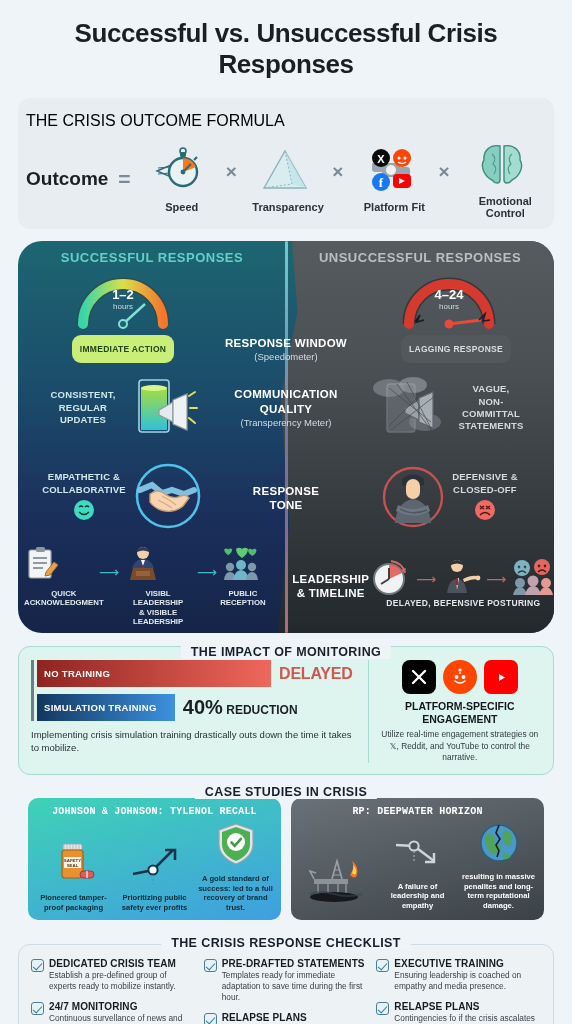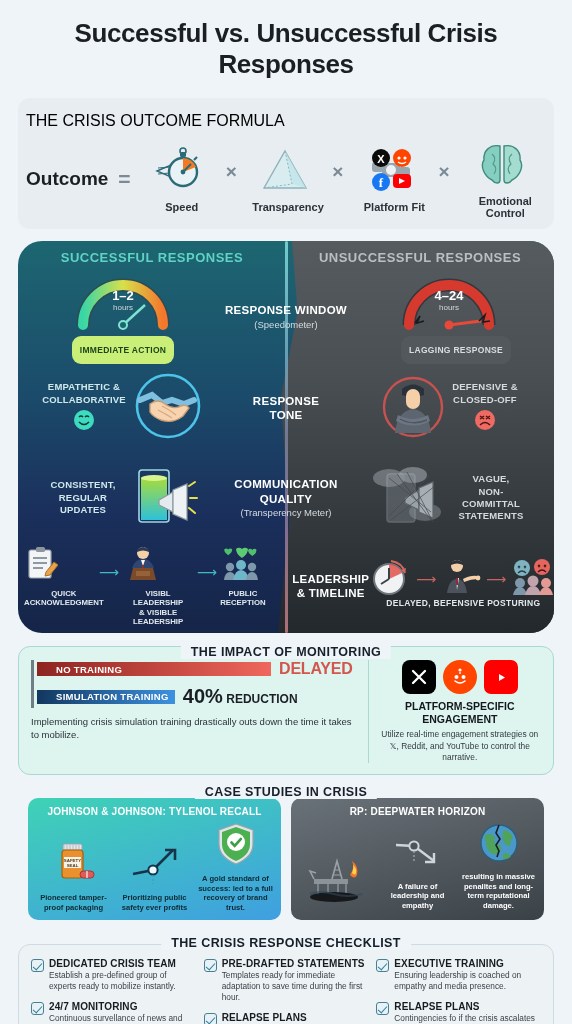--- a/index.html
+++ b/index.html
@@ -74,21 +74,21 @@
     background: linear-gradient(180deg, rgba(130,220,220,.85), rgba(160,170,220,.5), rgba(230,140,150,.7));
     transform: translateX(-1px);
     border-radius: 3px;
   }
   .cmp-head { position: relative; display: flex; height: 30px; padding-top: 9px; }
   .cmp-head > div { flex: 1; text-align: center; font-size: 13px; font-weight: bold; letter-spacing: 0.5px; }
   .head-ok  { color: #5fd3c4; }
   .head-bad { color: #b9c0c4; }
 
   .row { position: relative; display: flex; align-items: center; height: 90px; padding: 0 6px; }
-  .row.r1 { height: 92px; }
+  .row.r1 { height: 92px; align-items: flex-end; }
   .cell { flex: 1; display: flex; align-items: center; justify-content: center; gap: 6px; }
   .mid {
     width: 128px; text-align: center; color: #fff;
     font-size: 11.5px; font-weight: bold; line-height: 1.25; letter-spacing: .3px;
     z-index: 3;
   }
   .mid .sub { display: block; font-size: 9.5px; font-weight: normal; color: #d4dde2; letter-spacing: 0; margin-top: 1px; }
   .side-lbl { font-size: 9.5px; font-weight: bold; line-height: 1.3; text-align: center; letter-spacing: .2px; }
   .side-lbl.ok  { color: #cfe8ea; }
   .side-lbl.bad { color: #d6dadd; }
@@ -111,21 +111,21 @@
   .arrow { color: #3fbac4; font-size: 14px; margin-top: 18px; }
   .arrow.bad { color: #c8645f; }
   .caption-bar { position:absolute; bottom: 7px; left:0; right:0; text-align:center; font-size: 8.5px; font-weight:bold; color:#e3e8ec; letter-spacing:.3px; }
 
   
   .prep-box { background: #ddf4ef; border: 1px solid #a9d9d0; border-radius: 12px; padding: 13px 12px 11px 12px; display: flex; gap: 10px; }
   .prep-left { flex: 1 1 62%; }
   .bar-wrap { position: relative; padding-left: 3px; border-left: 3px solid #6e7d86; }
   .bar-line { display: flex; align-items: center; gap: 8px; margin-bottom: 7px; }
   .bar {
-    height: 14px; display: flex; align-items: center; padding-left: 19px;
+    height: 27px; display: flex; align-items: center; padding-left: 7px;
     color: #fff; font-size: 9.5px; font-weight: bold; letter-spacing: .3px;
   }
   .bar.no-training { width: 73%; background: linear-gradient(90deg, #8e2420, #f0675c); }
   .bar.sim-training { width: 43%; background: linear-gradient(90deg, #12375f, #3d92e0); }
   .bar-val { font-size: 16px; font-weight: bold; color: #d2564d; letter-spacing: -.2px; }
   .bar-val2 { font-size: 12px; font-weight: bold; color: #1b1f24; }
   .bar-val2 .big { font-size: 20px; }
   .prep-note { font-size: 9.5px; color: #2b3238; line-height: 1.4; margin-top: 6px; }
   .prep-right { flex: 0 0 34%; border-left: 1px solid #a9d9d0; padding-left: 10px; text-align: center; }
   .logos { display: flex; justify-content: center; gap: 7px; margin-bottom: 6px; }
@@ -134,21 +134,21 @@
   .logo.reddit { background: #ff4500; border-radius: 50%; }
   .logo.yt { background: #ff0000; border-radius: 7px; }
   .prep-right h4 { font-size: 10.5px; color: #14181c; line-height: 1.25; text-align: center; }
   .prep-right p { font-size: 8.4px; color: #333a40; line-height: 1.35; margin-top: 3px; }
 
   
   .cases { display: flex; gap: 10px; padding: 13px 10px 11px 10px; }
   .case { flex: 1; border-radius: 10px; padding: 8px 6px 8px 6px; }
   .case.good { background: linear-gradient(165deg, #3fd2b6, #3f9fe0); }
   .case.bad  { background: linear-gradient(165deg, #6a7279, #3b4247); }
-  .case h5 { text-align: center; font-size: 10px; font-weight: bold; color: #fff; letter-spacing: .2px; margin-bottom: 4px; }
+  .case h5 { text-align: center; font-size: 10px; font-weight: bold; color: #fff; letter-spacing: .2px; margin-bottom: 4px; font-family: Liberation Mono, monospace; }
   .case-row { display: flex; align-items: flex-end; justify-content: space-around; gap: 2px; }
   .case-col { display: flex; flex-direction: column; align-items: center; width: 33%; }
   .case-cap { font-size: 7.6px; font-weight: bold; color: #fff; text-align: center; line-height: 1.25; margin-top: 3px; }
   .case.good .case-cap { color: #0d2b35; }
 
   
   .checklist { display: flex; gap: 8px; padding: 13px 12px 12px 12px; }
   .chk-col { flex: 1; }
   .chk-item { display: flex; gap: 5px; margin-bottom: 9px; }
   .chk-box {
@@ -293,73 +293,20 @@
             <path d="M8 54 A40 40 0 0 1 88 54" fill="none" stroke="#d63a2e" stroke-width="10" stroke-dasharray="126 200" stroke-linecap="round"></path>
             <line x1="48" y1="54" x2="80" y2="50" stroke="#e8493a" stroke-width="3"></line>
             <circle cx="48" cy="54" r="4.5" fill="#e8493a"></circle>
             <path d="M14 52 l5 -7 l-3 7 l7 -2" stroke="#1a1d20" stroke-width="1.6" fill="none"></path>
             <path d="M78 50 l6 -6 l-2 7 l7 -1" stroke="#1a1d20" stroke-width="1.6" fill="none"></path>
           </svg>
           <div class="num">4–24</div>
           <div class="hrs">hours</div>
         </div>
         <span class="pill bad" style="margin-top:-3px;">LAGGING RESPONSE</span>
-      </div>
-    </div>
-
-    <div class="row">
-      <div class="cell">
-        <div style="display:flex;flex-direction:column;align-items:center;gap:3px;">
-          <div class="side-lbl ok" style="white-space:pre-line;">EMPATHETIC &amp;
-COLLABORATIVE</div>
-          <div>
-            <svg width="22" height="22" viewBox="0 0 22 22">
-                <circle cx="11" cy="11" r="10" fill="#3ddbc0"></circle>
-            <path d="M6 8 q2 -2 4 0 M12 8 q2 -2 4 0" stroke="#10342f" stroke-width="1.6" fill="none"></path>
-            <path d="M6 13 q5 5 10 0" stroke="#10342f" stroke-width="1.6" fill="none"></path>
-              </svg>
-          </div>
-        </div>
-        <div>
-          <svg width="72" height="72" viewBox="0 0 72 72">
-            <circle cx="36" cy="36" r="31" fill="none" stroke="#4cc3e8" stroke-width="2.6"></circle>
-            <path d="M8 30 l12 -5 l10 8 l10 -3 l12 4 l10 -4" fill="none" stroke="#7fbfe0" stroke-width="6" stroke-linecap="round"></path>
-            <path d="M18 34 q8 -6 15 0 q8 6 16 2 q5 -2 8 2 l-6 8 q-10 8 -22 4 q-8 -3 -11 -8 Z" fill="#f7d3b0" stroke="#c99c72" stroke-width="1.4"></path>
-            <path d="M26 40 q8 4 14 8 M30 36 q8 4 14 9" stroke="#d7a97e" stroke-width="1.2" fill="none"></path>
-          </svg>
-        </div>
-      </div>
-
-      <div class="mid">
-        <span style="white-space:pre-line;">RESPONSE
-TONE</span>
-      </div>
-
-      <div class="cell">
-        <div>
-          <svg width="66" height="70" viewBox="0 0 66 70">
-            <circle cx="33" cy="36" r="29" fill="none" stroke="#c7524f" stroke-width="2.4"></circle>
-            <path d="M22 18 q11 -9 22 0 l0 6 q-11 4 -22 0 Z" fill="#2b313a"></path>
-            <rect x="26" y="18" width="14" height="20" rx="7" fill="#f5cfa8"></rect>
-            <path d="M15 62 q2 -22 18 -24 q16 2 18 24 Z" fill="#5c6570"></path>
-            <path d="M18 44 q14 8 30 0 l2 6 q-16 9 -34 0 Z" fill="#6c7682"></path>
-            <path d="M20 48 q13 7 27 1" stroke="#4d5661" stroke-width="1.4" fill="none"></path>
-          </svg>
-        </div>
-        <div style="display:flex;flex-direction:column;align-items:center;gap:3px;">
-          <div class="side-lbl bad" style="white-space:pre-line;">DEFENSIVE &amp;
-CLOSED-OFF</div>
-          <div>
-            <svg width="22" height="22" viewBox="0 0 22 22">
-                <circle cx="11" cy="11" r="10" fill="#ef6a63"></circle>
-            <path d="M6 7 l4 3 M10 7 l-4 3 M12 7 l4 3 M16 7 l-4 3" stroke="#4a1512" stroke-width="1.5"></path>
-            <path d="M6 16 q5 -5 10 0" stroke="#4a1512" stroke-width="1.6" fill="none"></path>
-              </svg>
-          </div>
-        </div>
       </div>
     </div>
 
     <div class="row">
       <div class="cell">
         <div class="side-lbl ok" style="white-space:pre-line;width:72px;">CONSISTENT,
 REGULAR
 UPDATES</div>
         <div>
           <svg width="74" height="68" viewBox="0 0 74 68">
@@ -396,20 +343,73 @@
             <path d="M22 16 l42 34 M30 12 l34 46 M40 10 l26 50" stroke="#444a50" stroke-width="0.9" opacity=".8"></path>
             <path d="M62 14 l-40 40 M68 24 l-44 34" stroke="#444a50" stroke-width="0.9" opacity=".8"></path>
           </svg>
         </div>
         <div class="side-lbl bad" style="white-space:pre-line;width:80px;">VAGUE,
 NON-COMMITTAL
 STATEMENTS</div>
       </div>
     </div>
 
+    <div class="row">
+      <div class="cell">
+        <div style="display:flex;flex-direction:column;align-items:center;gap:3px;">
+          <div class="side-lbl ok" style="white-space:pre-line;">EMPATHETIC &amp;
+COLLABORATIVE</div>
+          <div>
+            <svg width="22" height="22" viewBox="0 0 22 22">
+                <circle cx="11" cy="11" r="10" fill="#3ddbc0"></circle>
+            <path d="M6 8 q2 -2 4 0 M12 8 q2 -2 4 0" stroke="#10342f" stroke-width="1.6" fill="none"></path>
+            <path d="M6 13 q5 5 10 0" stroke="#10342f" stroke-width="1.6" fill="none"></path>
+              </svg>
+          </div>
+        </div>
+        <div>
+          <svg width="72" height="72" viewBox="0 0 72 72">
+            <circle cx="36" cy="36" r="31" fill="none" stroke="#4cc3e8" stroke-width="2.6"></circle>
+            <path d="M8 30 l12 -5 l10 8 l10 -3 l12 4 l10 -4" fill="none" stroke="#7fbfe0" stroke-width="6" stroke-linecap="round"></path>
+            <path d="M18 34 q8 -6 15 0 q8 6 16 2 q5 -2 8 2 l-6 8 q-10 8 -22 4 q-8 -3 -11 -8 Z" fill="#f7d3b0" stroke="#c99c72" stroke-width="1.4"></path>
+            <path d="M26 40 q8 4 14 8 M30 36 q8 4 14 9" stroke="#d7a97e" stroke-width="1.2" fill="none"></path>
+          </svg>
+        </div>
+      </div>
+
+      <div class="mid">
+        <span style="white-space:pre-line;">RESPONSE
+TONE</span>
+      </div>
+
+      <div class="cell">
+        <div>
+          <svg width="66" height="70" viewBox="0 0 66 70">
+            <circle cx="33" cy="36" r="29" fill="none" stroke="#c7524f" stroke-width="2.4"></circle>
+            <path d="M22 18 q11 -9 22 0 l0 6 q-11 4 -22 0 Z" fill="#2b313a"></path>
+            <rect x="26" y="18" width="14" height="20" rx="7" fill="#f5cfa8"></rect>
+            <path d="M15 62 q2 -22 18 -24 q16 2 18 24 Z" fill="#5c6570"></path>
+            <path d="M18 44 q14 8 30 0 l2 6 q-16 9 -34 0 Z" fill="#6c7682"></path>
+            <path d="M20 48 q13 7 27 1" stroke="#4d5661" stroke-width="1.4" fill="none"></path>
+          </svg>
+        </div>
+        <div style="display:flex;flex-direction:column;align-items:center;gap:3px;">
+          <div class="side-lbl bad" style="white-space:pre-line;">DEFENSIVE &amp;
+CLOSED-OFF</div>
+          <div>
+            <svg width="22" height="22" viewBox="0 0 22 22">
+                <circle cx="11" cy="11" r="10" fill="#ef6a63"></circle>
+            <path d="M6 7 l4 3 M10 7 l-4 3 M12 7 l4 3 M16 7 l-4 3" stroke="#4a1512" stroke-width="1.5"></path>
+            <path d="M6 16 q5 -5 10 0" stroke="#4a1512" stroke-width="1.6" fill="none"></path>
+              </svg>
+          </div>
+        </div>
+      </div>
+    </div>
+
     <div class="row" style="height:86px;">
       <div class="cell">
         <div class="flow">
           <div class="step">
             <div>
               <svg width="34" height="36" viewBox="0 0 34 36">
                 <rect x="5" y="4" width="22" height="28" rx="2" fill="#f2f4f6" stroke="#9aa3ab" stroke-width="1.2"></rect>
                 <rect x="12" y="1" width="9" height="5" rx="1.6" fill="#8d959d"></rect>
                 <path d="M9 12 h14 M9 17 h14 M9 22 h10" stroke="#6f7b85" stroke-width="1.3"></path>
                 <path d="M22 26 l8 -10 l4 3 l-8 10 l-5 1 Z" fill="#e8a24a" stroke="#a9702a" stroke-width="1"></path>

